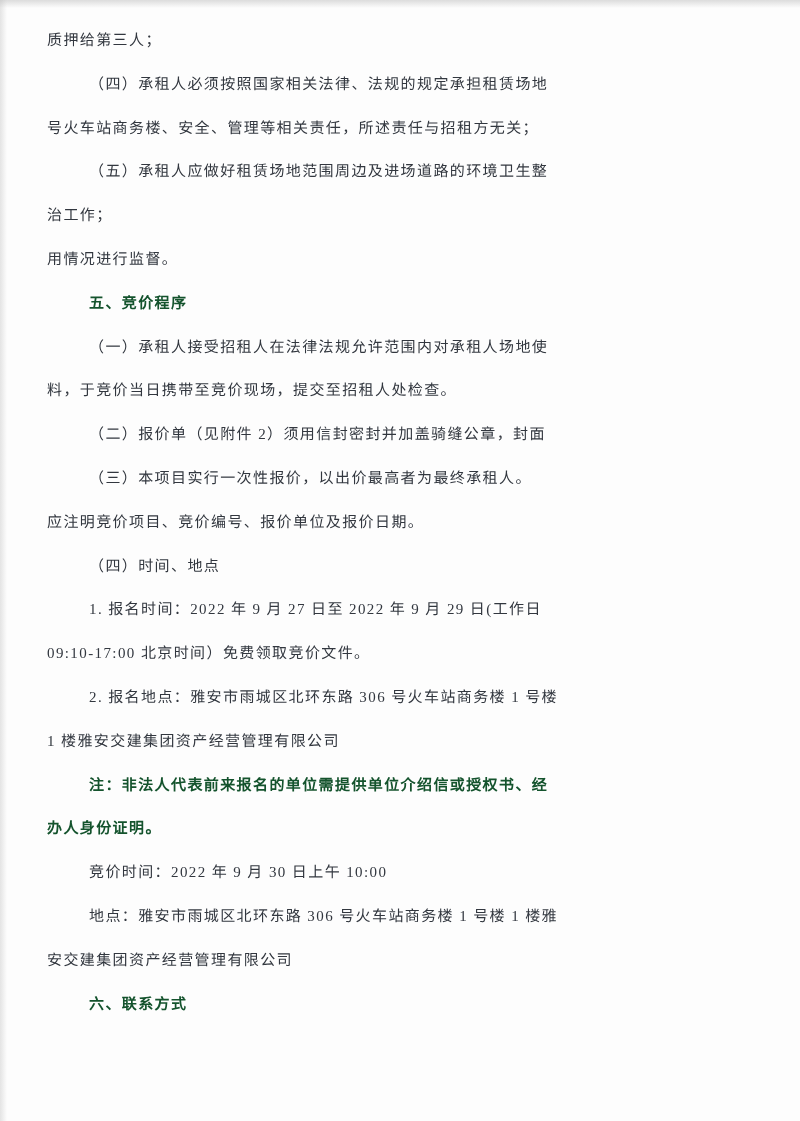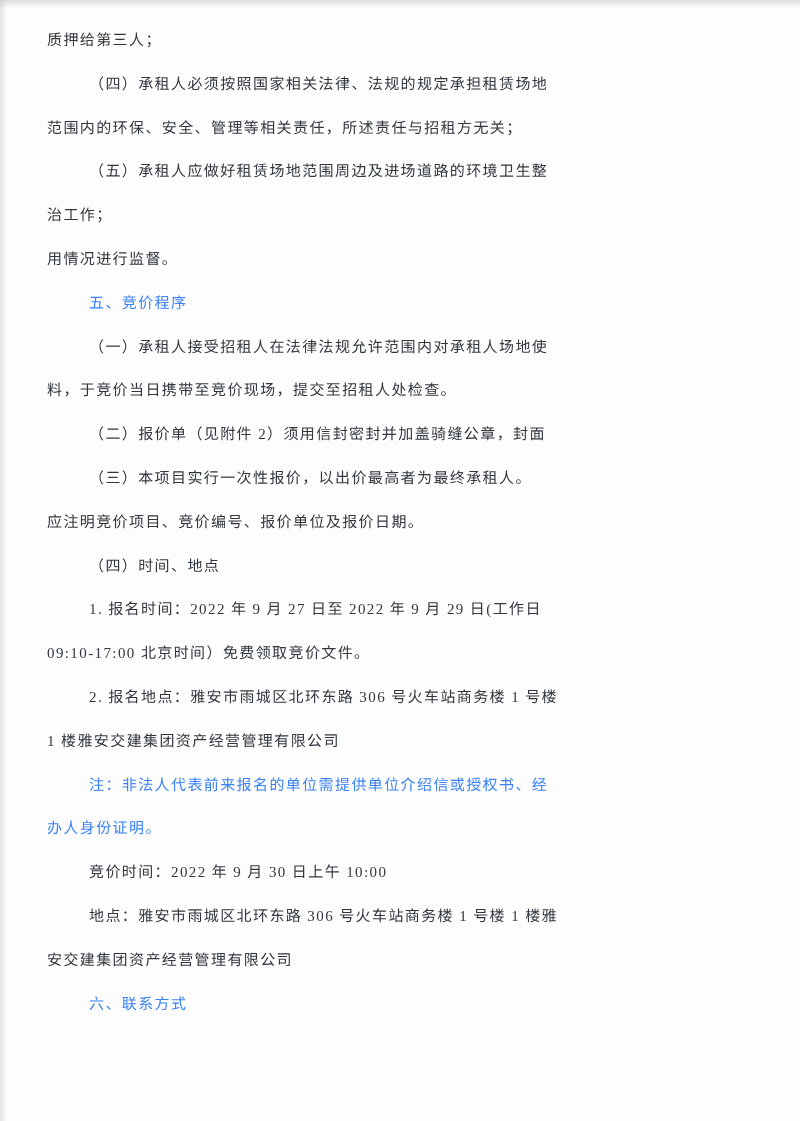--- a/index.html
+++ b/index.html
@@ -47,32 +47,32 @@
     line-height: 43.8px;
     font-size: 15px;
     letter-spacing: 1.4px;
     white-space: nowrap;
     text-rendering: optimizeLegibility;
   }
   .line.indent {
     text-indent: 42px;
   }
   .line.bold {
-    font-weight: 400;
-    color: #3b82f6;
+    font-weight: 700;
+    color: #14532d;
   }
 </style>
 </head>
 <body>
 
 <div class="page">
   <div class="doc">
       <div class="line">质押给第三人；</div>
       <div class="line indent">（四）承租人必须按照国家相关法律、法规的规定承担租赁场地</div>
-      <div class="line">范围内的环保、安全、管理等相关责任，所述责任与招租方无关；</div>
+      <div class="line">号火车站商务楼、安全、管理等相关责任，所述责任与招租方无关；</div>
       <div class="line indent">（五）承租人应做好租赁场地范围周边及进场道路的环境卫生整</div>
       <div class="line">治工作；</div>
       <div class="line">用情况进行监督。</div>
       <div class="line indent bold">五、竞价程序</div>
       <div class="line indent">（一）承租人接受招租人在法律法规允许范围内对承租人场地使</div>
       <div class="line">料，于竞价当日携带至竞价现场，提交至招租人处检查。</div>
       <div class="line indent">（二）报价单（见附件 2）须用信封密封并加盖骑缝公章，封面</div>
       <div class="line indent">（三）本项目实行一次性报价，以出价最高者为最终承租人。</div>
       <div class="line">应注明竞价项目、竞价编号、报价单位及报价日期。</div>
       <div class="line indent">（四）时间、地点</div>

